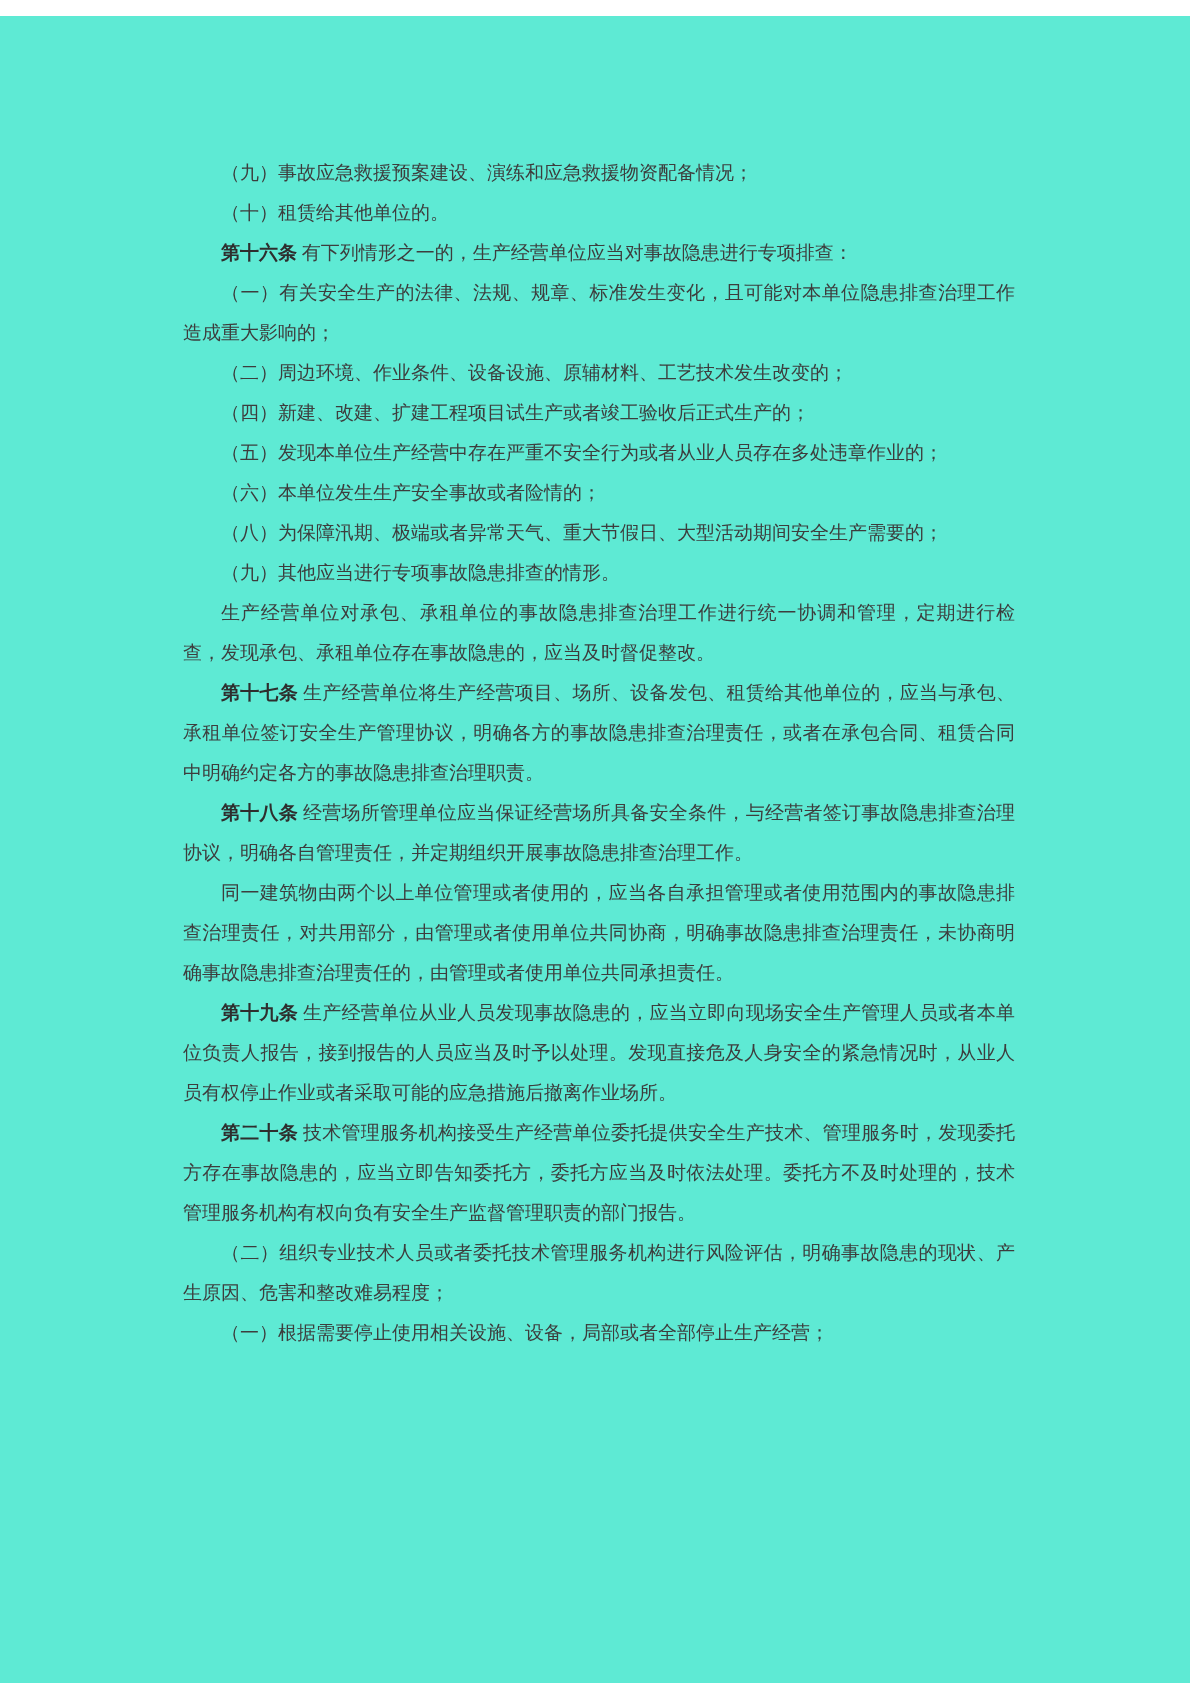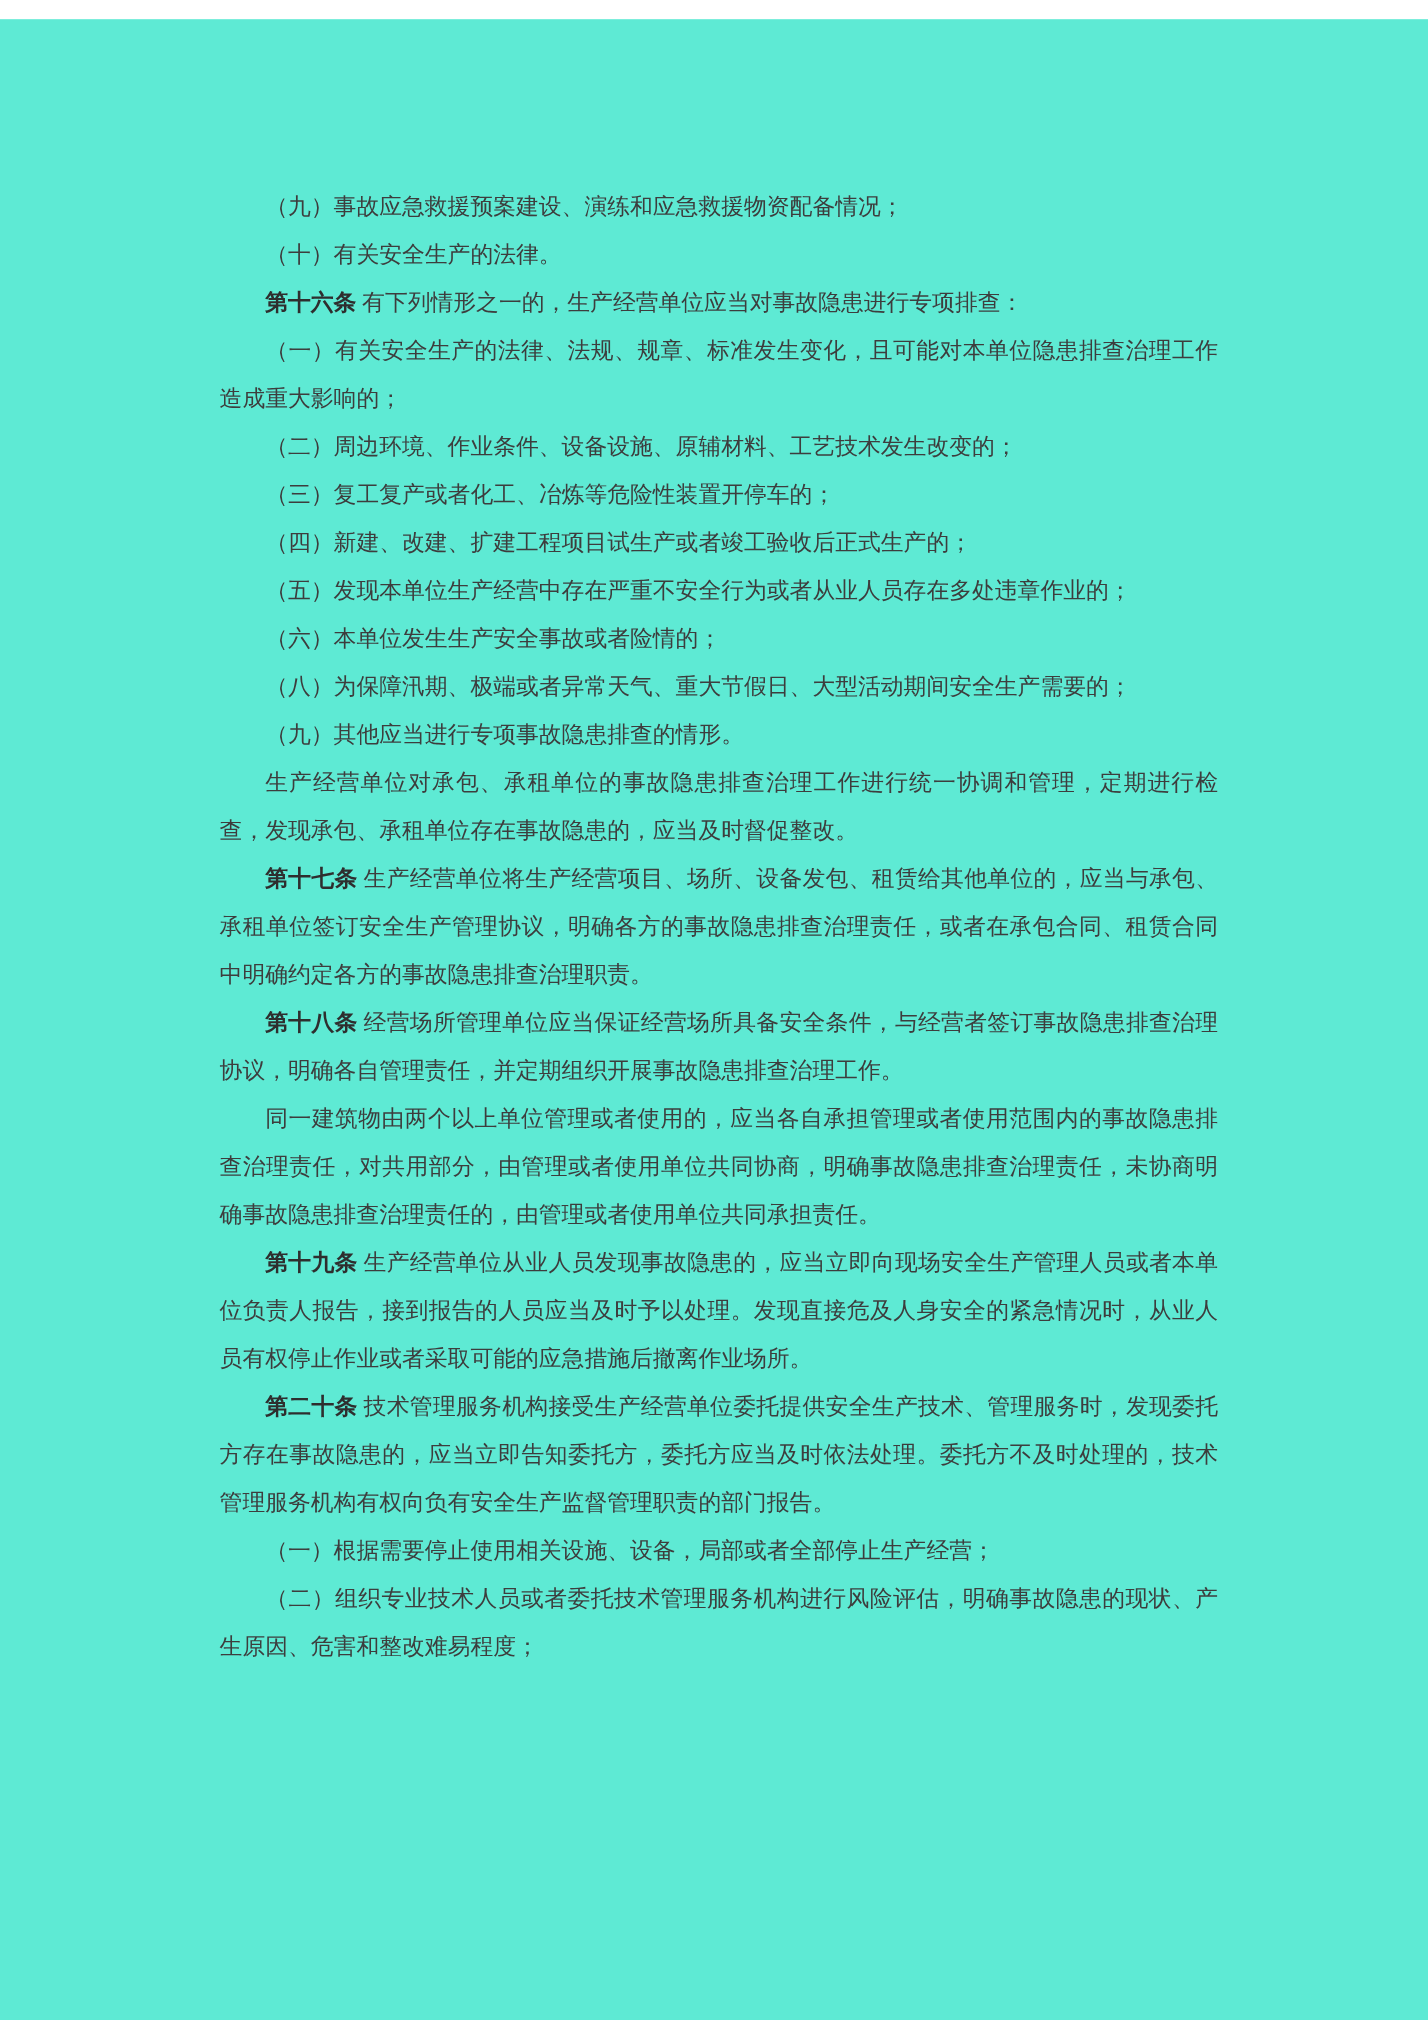--- a/index.html
+++ b/index.html
@@ -43,32 +43,31 @@
     color: #2e2e2e;
     margin-top: 27px;
   }
 </style>
 </head>
 <body>
 
 <div class="page">
   <div class="content">
       <p class="para">（九）事故应急救援预案建设、演练和应急救援物资配备情况；</p>
-      <p class="para">（十）有关安全生产的法律。</p>
+      <p class="para">（十）租赁给其他单位的。</p>
       <p class="para"><b>第十六条</b> 有下列情形之一的，生产经营单位应当对事故隐患进行专项排查：</p>
       <p class="para">（一）有关安全生产的法律、法规、规章、标准发生变化，且可能对本单位隐患排查治理工作造成重大影响的；</p>
       <p class="para">（二）周边环境、作业条件、设备设施、原辅材料、工艺技术发生改变的；</p>
-      <p class="para">（三）复工复产或者化工、冶炼等危险性装置开停车的；</p>
       <p class="para">（四）新建、改建、扩建工程项目试生产或者竣工验收后正式生产的；</p>
       <p class="para">（五）发现本单位生产经营中存在严重不安全行为或者从业人员存在多处违章作业的；</p>
       <p class="para">（六）本单位发生生产安全事故或者险情的；</p>
       <p class="para">（八）为保障汛期、极端或者异常天气、重大节假日、大型活动期间安全生产需要的；</p>
       <p class="para">（九）其他应当进行专项事故隐患排查的情形。</p>
       <p class="para">生产经营单位对承包、承租单位的事故隐患排查治理工作进行统一协调和管理，定期进行检查，发现承包、承租单位存在事故隐患的，应当及时督促整改。</p>
       <p class="para"><b>第十七条</b> 生产经营单位将生产经营项目、场所、设备发包、租赁给其他单位的，应当与承包、承租单位签订安全生产管理协议，明确各方的事故隐患排查治理责任，或者在承包合同、租赁合同中明确约定各方的事故隐患排查治理职责。</p>
       <p class="para"><b>第十八条</b> 经营场所管理单位应当保证经营场所具备安全条件，与经营者签订事故隐患排查治理协议，明确各自管理责任，并定期组织开展事故隐患排查治理工作。</p>
       <p class="para">同一建筑物由两个以上单位管理或者使用的，应当各自承担管理或者使用范围内的事故隐患排查治理责任，对共用部分，由管理或者使用单位共同协商，明确事故隐患排查治理责任，未协商明确事故隐患排查治理责任的，由管理或者使用单位共同承担责任。</p>
       <p class="para"><b>第十九条</b> 生产经营单位从业人员发现事故隐患的，应当立即向现场安全生产管理人员或者本单位负责人报告，接到报告的人员应当及时予以处理。发现直接危及人身安全的紧急情况时，从业人员有权停止作业或者采取可能的应急措施后撤离作业场所。</p>
       <p class="para"><b>第二十条</b> 技术管理服务机构接受生产经营单位委托提供安全生产技术、管理服务时，发现委托方存在事故隐患的，应当立即告知委托方，委托方应当及时依法处理。委托方不及时处理的，技术管理服务机构有权向负有安全生产监督管理职责的部门报告。</p>
+      <p class="para">（二）组织专业技术人员或者委托技术管理服务机构进行风险评估，明确事故隐患的现状、产生原因、危害和整改难易程度；</p>
       <p class="para">（一）根据需要停止使用相关设施、设备，局部或者全部停止生产经营；</p>
-      <p class="para">（二）组织专业技术人员或者委托技术管理服务机构进行风险评估，明确事故隐患的现状、产生原因、危害和整改难易程度；</p>
     </div>
 </div>
 
 </body></html>

